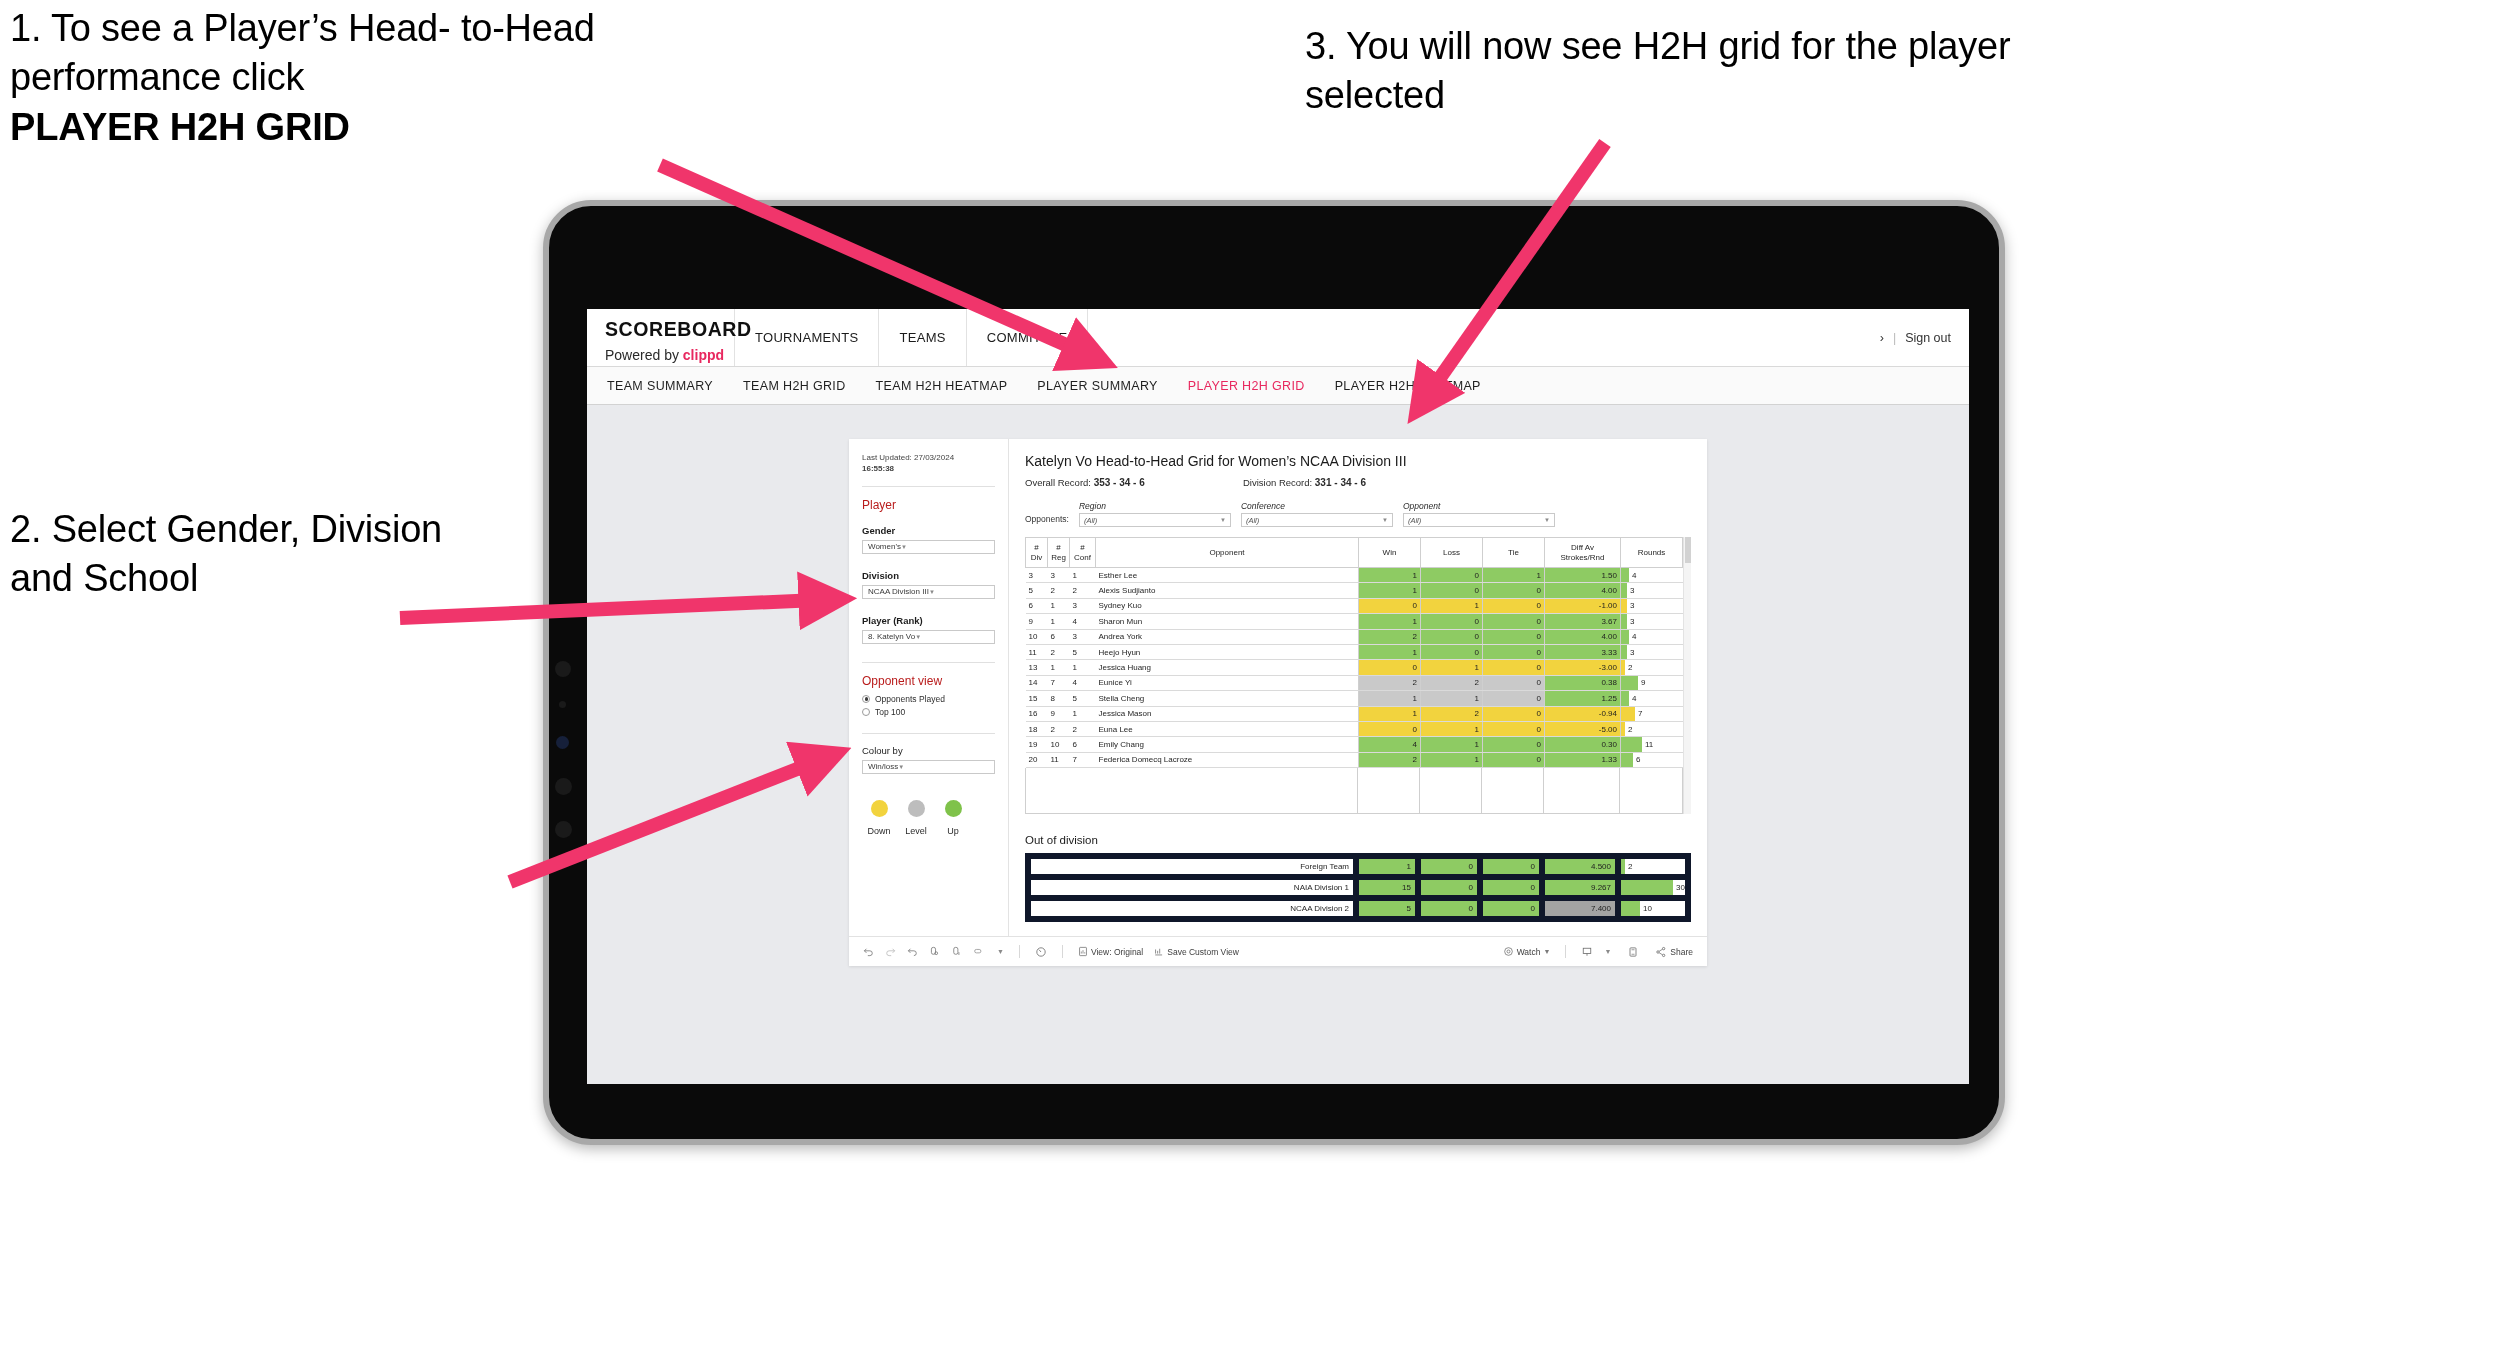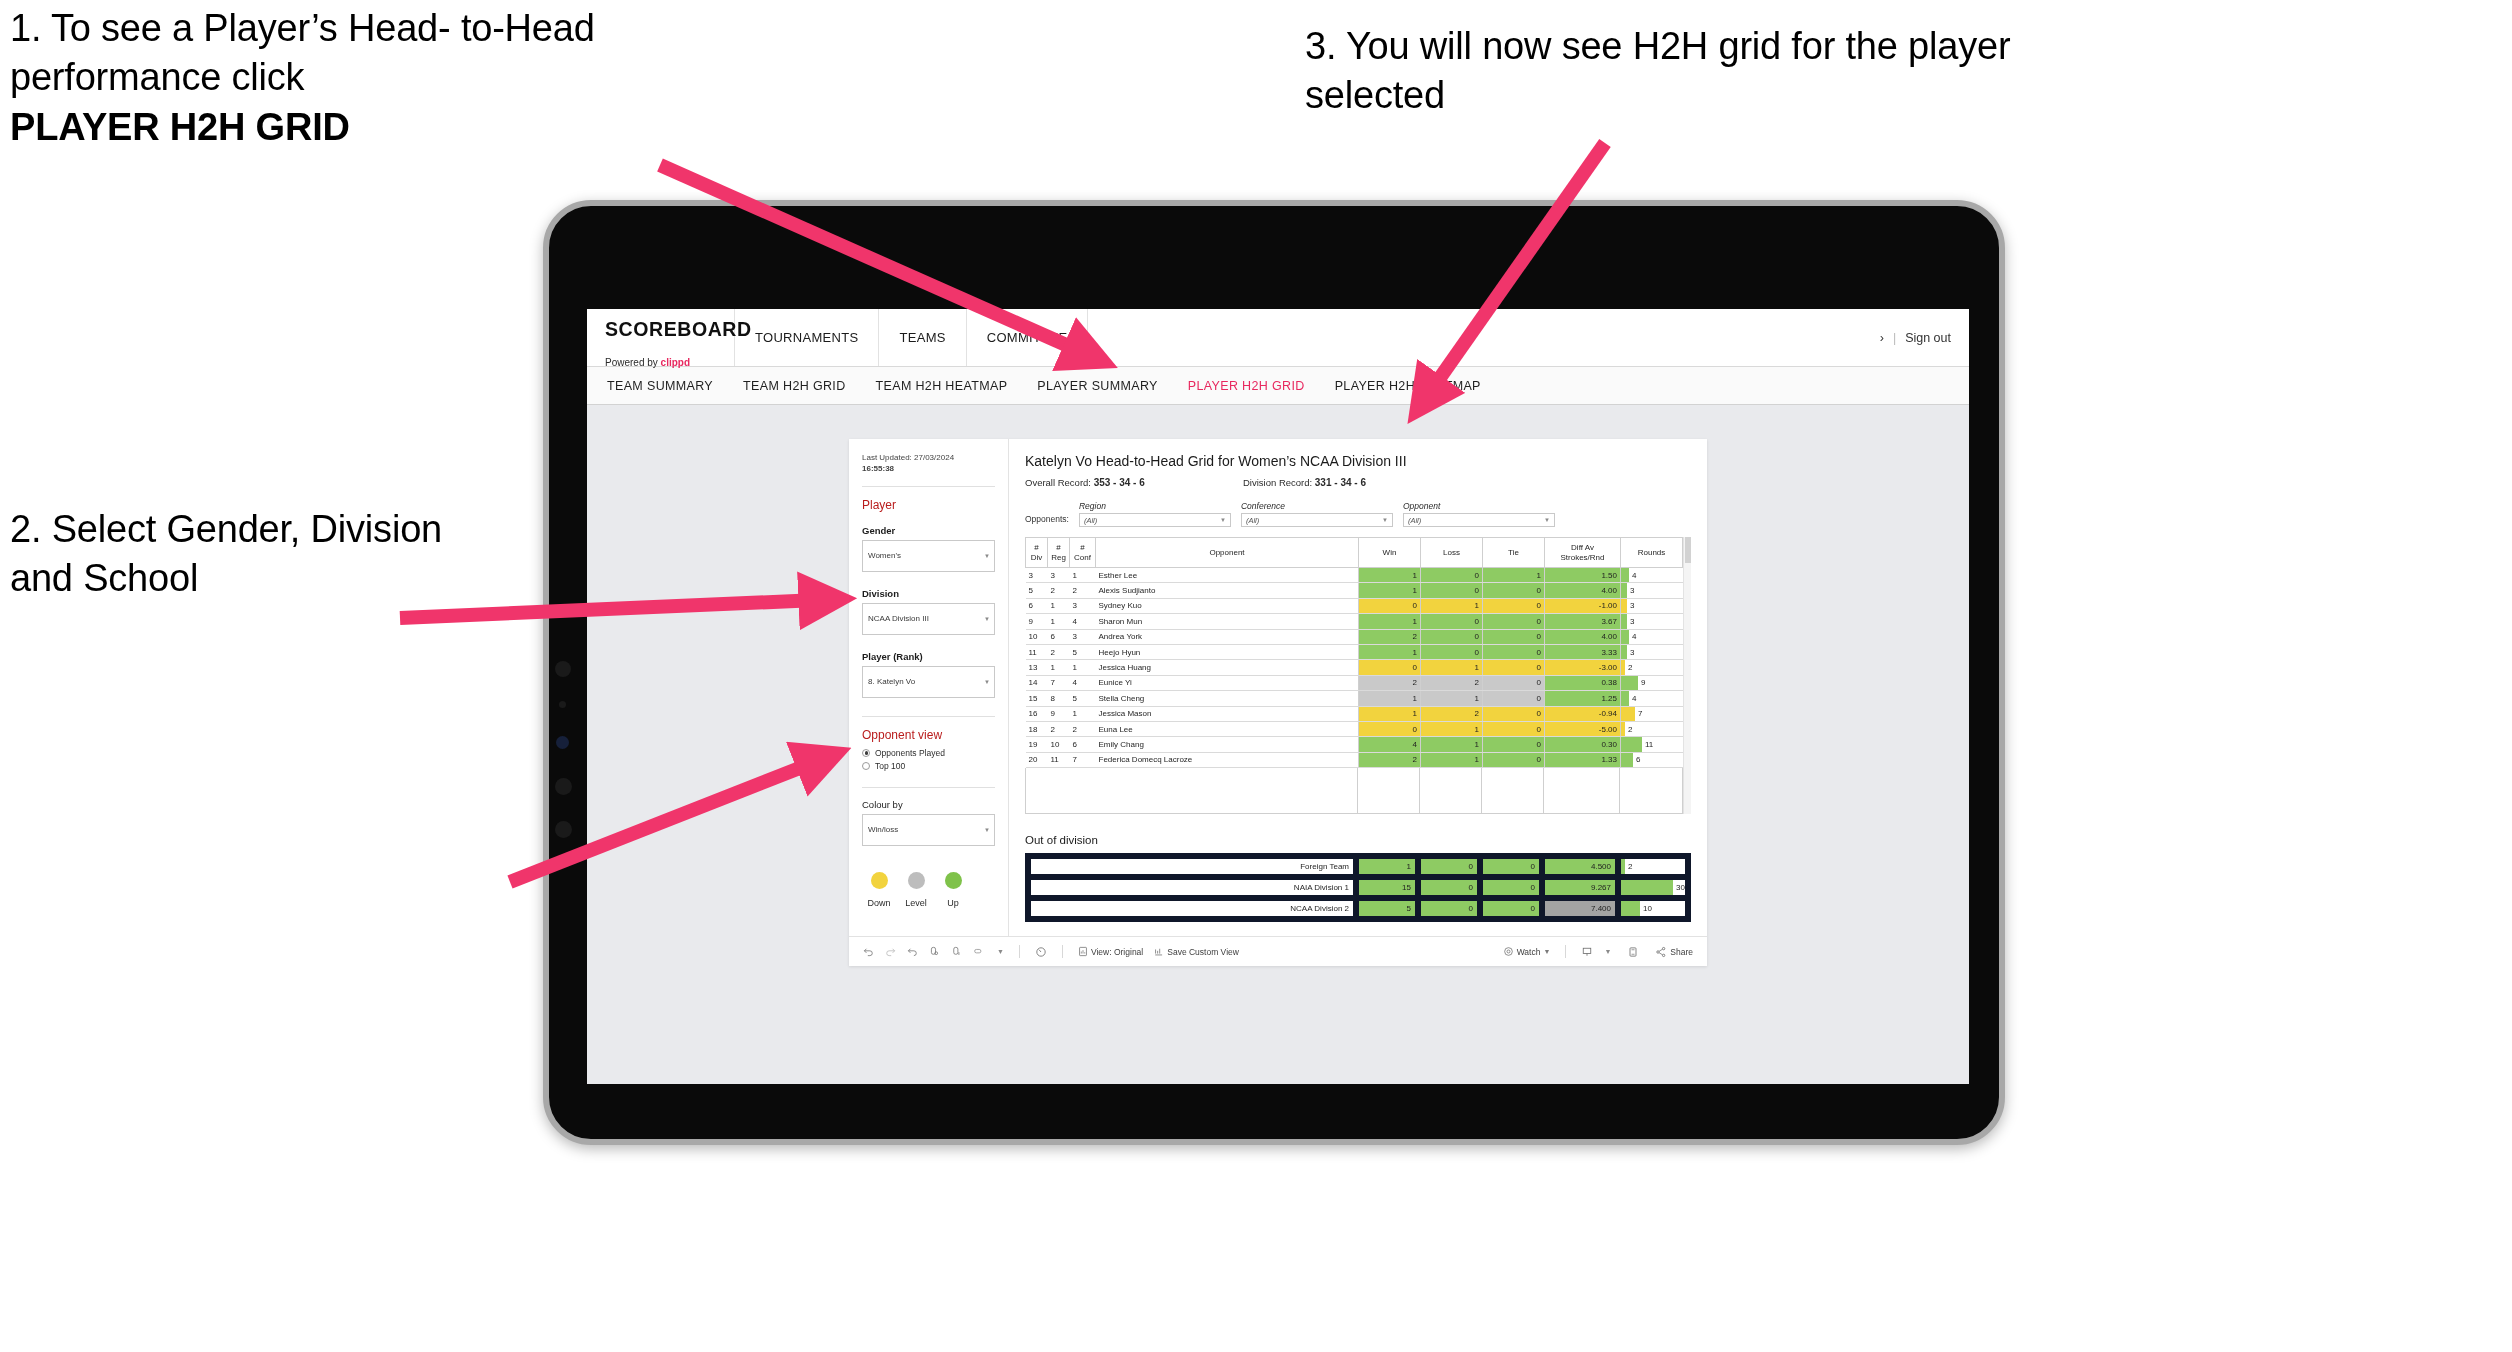--- a/index.html
+++ b/index.html
@@ -63,21 +63,21 @@
     width: 148px; padding: 8px 0 0 18px;
     border-right: 1px solid #e2e2e2;
   }
   #logoword {
     font-family: "Liberation Sans", sans-serif;
     font-weight: bold; font-size: 21px; letter-spacing: 0.6px;
     color: #101010;
     transform: scaleX(0.93);
     transform-origin: left center;
   }
-  #logosub { font-size: 10px; color: #2a2a2a; margin-top: 16px; }
+  #logosub { font-size: 14px; color: #2a2a2a; margin-top: 6px; }
   #logosub .brand { color: #e8285f; font-weight: bold; }
   .topnav {
     display: flex; align-items: center; font-size: 13px; color: #1b1b1b;
     letter-spacing: 0.3px;
   }
   .topnav .item {
     padding: 0 20px; height: 100%; display: flex; align-items: center;
     border-right: 1px solid #e2e2e2;
   }
   #signout {
@@ -112,22 +112,22 @@
     padding: 14px 13px 12px 13px;
     border-right: 1px solid #e3e3e3;
     font-size: 8.5px; color: #333;
   }
   .lastupd { font-size: 8px; color: #444; line-height: 1.35; }
   .lastupd b { font-weight: bold; }
   .hrule { height: 1px; background: #e0e0e0; margin: 11px 0 11px 0; }
   .grouptitle { font-size: 12px; color: #b91c1c; margin-bottom: 13px; }
   .fieldlabel { font-size: 9.5px; font-weight: bold; color: #1d1d1d; margin-bottom: 4px; }
   .selectbox {
-    height: 32px; border: 1px solid #c9c9c9; background: #fff;
-    display: flex; align-items: center; justify-content: space-between;
+    height: 14px; border: 1px solid #c9c9c9; background: #fff;
+    display: flex; align-items: center; justify-content: flex-start;
     padding: 0 4px 0 5px; font-size: 8px; color: #3a3a3a;
     margin-bottom: 16px;
   }
   .caret { font-size: 6px; color: #8a8a8a; }
   .radio-row { display: flex; align-items: center; gap: 5px; margin-bottom: 3px; font-size: 8.5px; color: #2d2d2d; }
   .radio {
     width: 8px; height: 8px; border-radius: 50%;
     border: 1px solid #9b9b9b; background:#fff;
     display: inline-block; position: relative; flex: 0 0 8px;
   }

